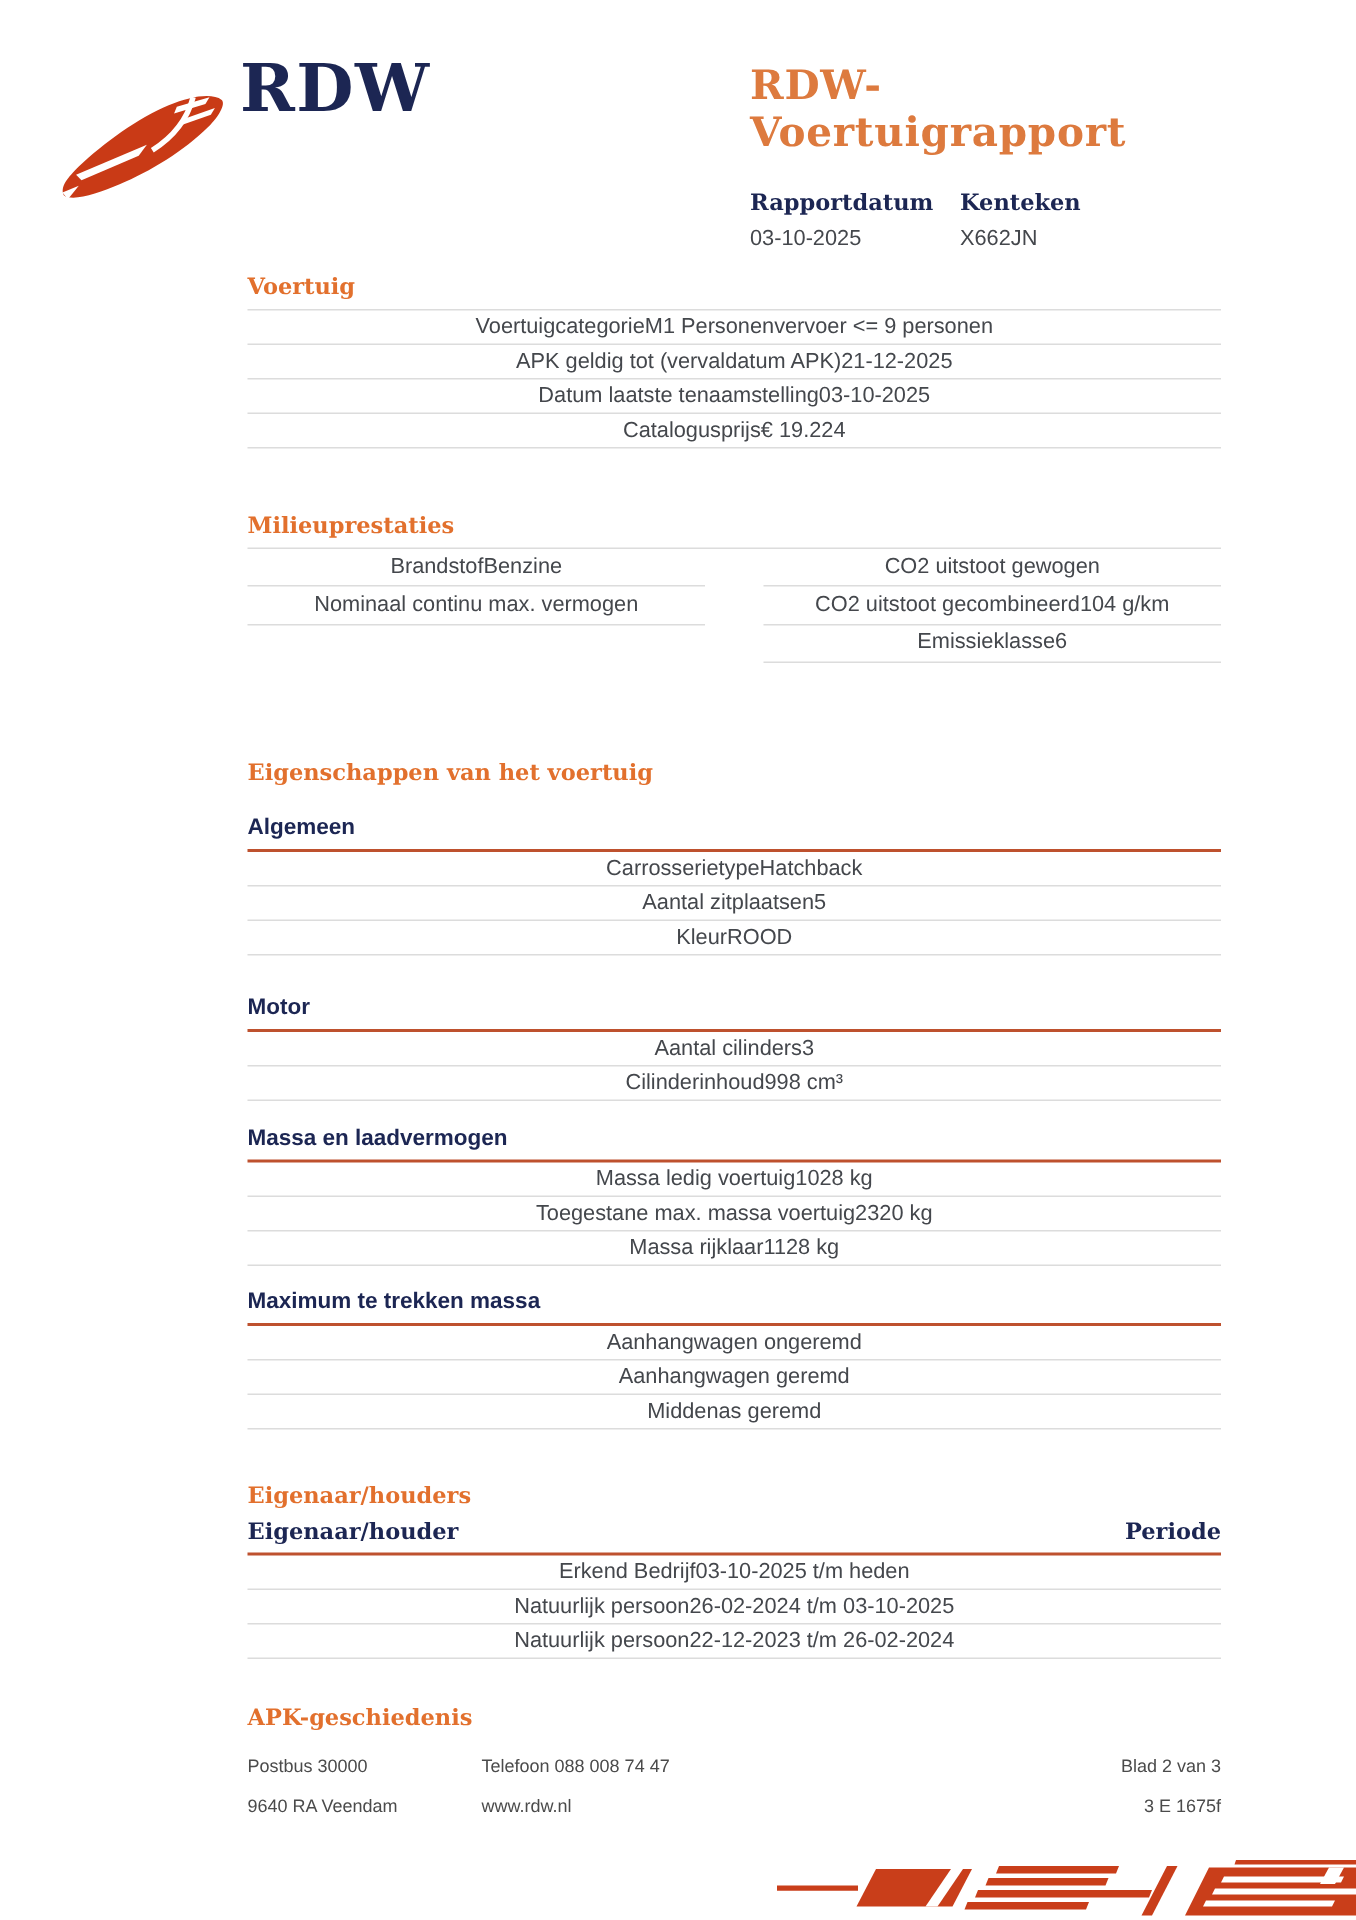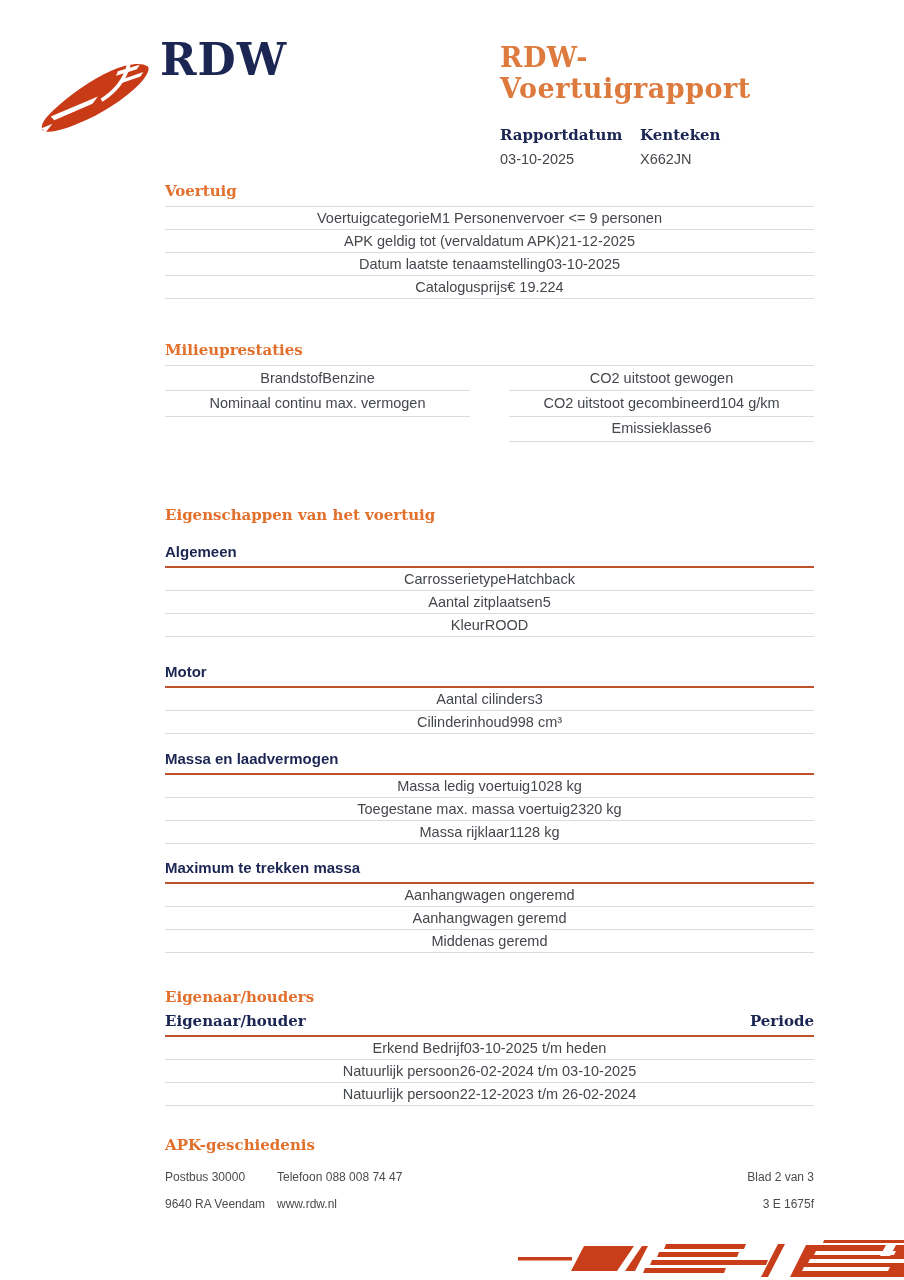--- a/index.html
+++ b/index.html
@@ -62,21 +62,21 @@
     padding-bottom:4px;border-bottom:2px solid #be512e;
   }
   .apk-head{
     display:flex;font-family:"DejaVu Serif", serif;font-weight:bold;font-size:15px;
     color:#1c2653;line-height:19px;padding-bottom:5px;border-bottom:2px solid #be512e;
   }
   .apk-head .c1{width:112px;}
   .apk-head .c2{width:111px;}
   
   .footer{position:absolute;left:165px;top:1170px;width:649px;font-size:12px;color:#4b4b4b;}
-  .footer .f-row{display:flex;margin-bottom:13px;}
+  .footer .f-row{display:flex;margin-bottom:13px;gap:44px;}
   .footer .f-c1{width:112px;}
   .footer .f-c2{flex:1;}
   .footer .f-c3{text-align:right;}
   .bottom-art{position:absolute;right:0;bottom:0;width:390px;height:40px;}
 </style>
 </head>
 <body>
 
 <div class="logo-wrap">
   <svg class="feather" viewBox="0 0 130 85">

